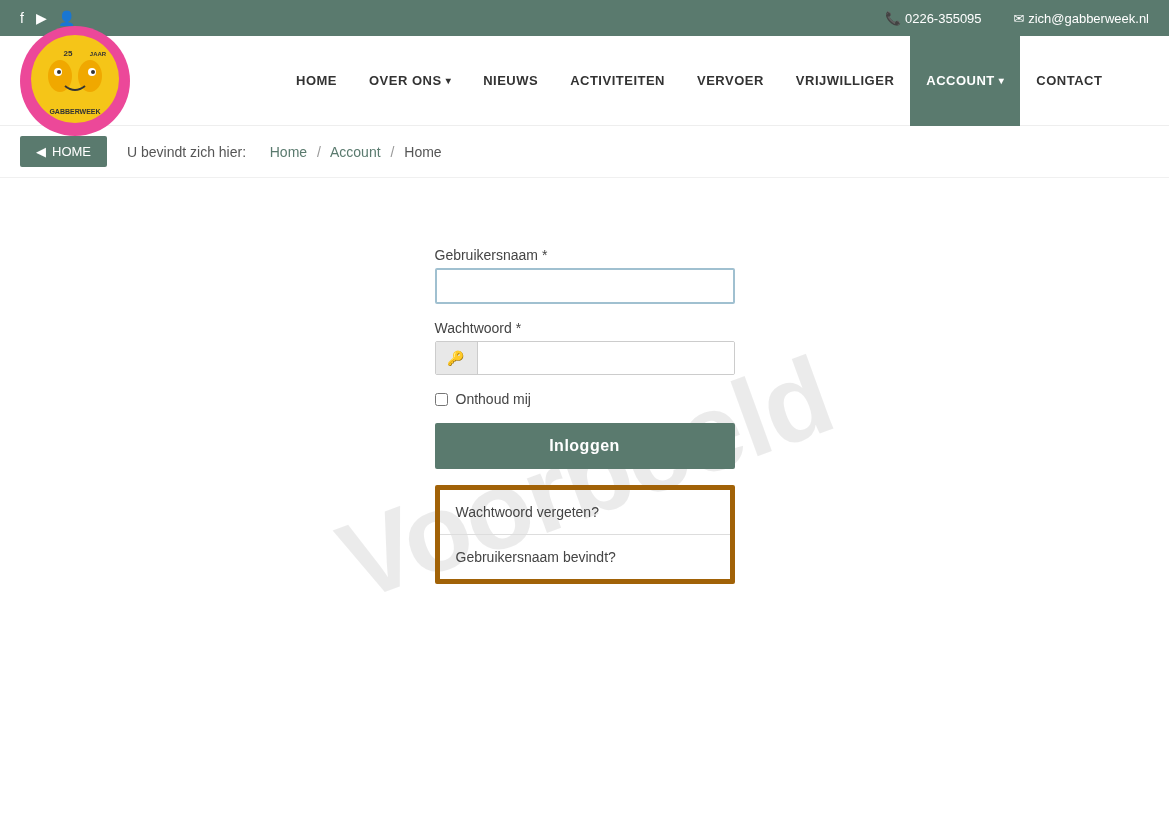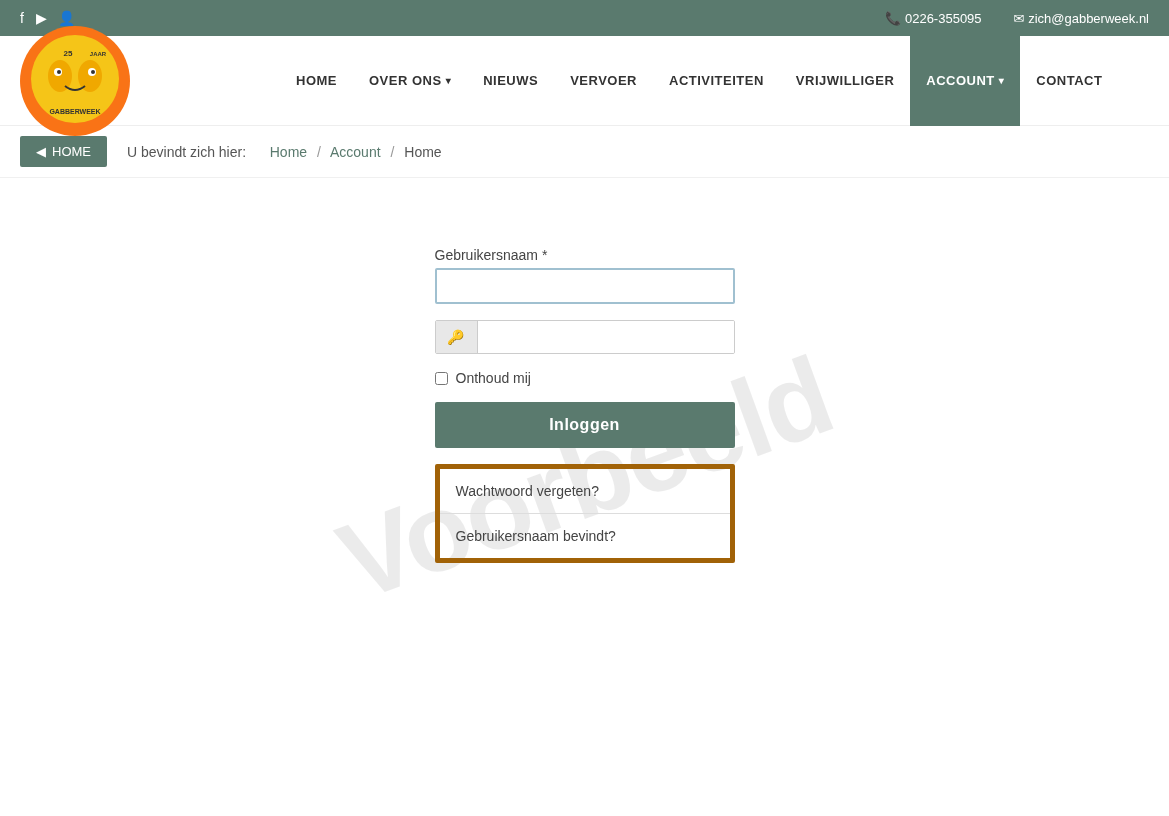--- a/index.html
+++ b/index.html
@@ -31,21 +31,21 @@
       position: relative;
     }
     .logo-wrap {
       width: 120px;
       height: 90px;
       position: relative;
     }
     .logo-circle {
       width: 110px;
       height: 110px;
-      background: #f97316;
+      background: #ec4899;
       border-radius: 50%;
       position: absolute;
       top: -10px;
       left: 0;
       display: flex;
       align-items: center;
       justify-content: center;
       overflow: hidden;
       z-index: 10;
     }
@@ -268,22 +268,22 @@
       </div>
     </div>
   </div>
   <nav class="nav-links">
     <div class="nav-item">HOME</div>
     <div class="nav-item">
       <span>OVER ONS</span>
       <span class="chevron">▾</span>
     </div>
     <div class="nav-item">NIEUWS</div>
+    <div class="nav-item">ACTIVITEITEN</div>
     <div class="nav-item">VERVOER</div>
-    <div class="nav-item">ACTIVITEITEN</div>
     <div class="nav-item">VRIJWILLIGER</div>
     <div class="nav-item active">
       <span>ACCOUNT</span>
       <span class="chevron">▾</span>
     </div>
     <div class="nav-item">CONTACT</div>
   </nav>
 </div>
 
 <div class="breadcrumb-bar">
@@ -309,20 +309,23 @@
     
     <div class="form-group">
       <label class="form-label">
         <span>Gebruikersnaam *</span>
       </label>
       <input type="text" class="form-input" placeholder="" style="">
     </div>
 
     
     <div class="form-group">
+      <label class="form-label">
+        <span>Wachtwoord *</span>
+      </label>
       <div class="password-wrap">
         <button class="password-icon-btn">
           <span>🔑</span>
         </button>
         <input type="password" class="password-input" style="">
       </div>
     </div>
 
     
     <div class="checkbox-wrap">

